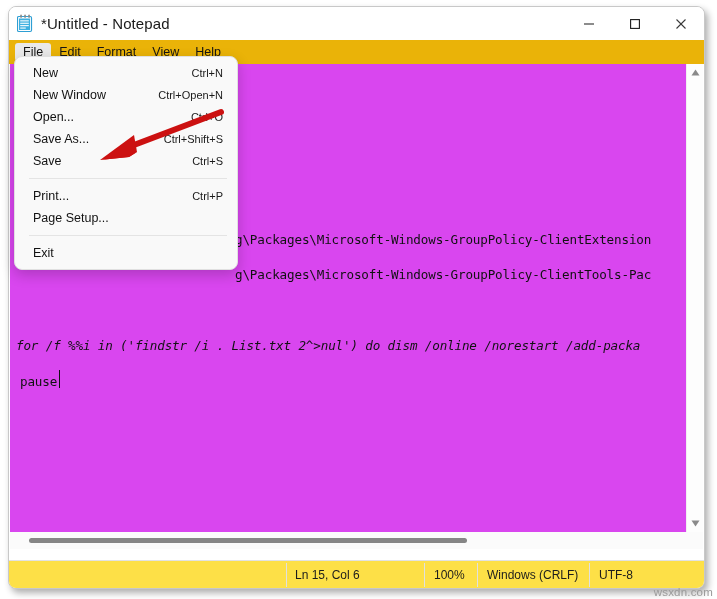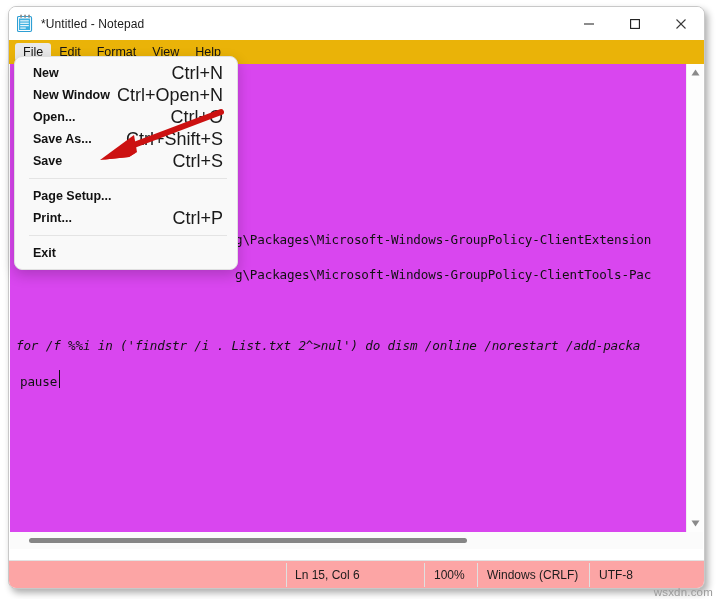--- a/index.html
+++ b/index.html
@@ -49,21 +49,21 @@
     align-items: center;
     padding-left: 8px;
     gap: 8px;
   }
   .np-icon {
     width: 16px; height: 19px;
     position: relative;
     display: block;
   }
   .title-text {
-    font-size: 12px;
+    font-size: 15px;
     color: #1a1a1a;
     white-space: nowrap;
     letter-spacing: 0.1px;
   }
   .win-controls {
     position: absolute;
     right: 0; top: 0;
     height: 33px;
     display: flex;
   }
@@ -180,21 +180,21 @@
     width: 17px; height: 17px;
     background: #fbfbfb;
   }
 
   
   .statusbar {
     position: absolute;
     left: 0; bottom: 0;
     width: 100%;
     height: 28px;
-    background: #fca5a5;
+    background: #fde047;
     border-top: 1px solid #e2e2e2;
     box-sizing: border-box;
   }
   .status-cell {
     position: absolute;
     top: 0;
     height: 27px;
     display: flex;
     align-items: center;
     font-size: 12px;
@@ -228,25 +228,24 @@
     height: 22px;
     display: flex;
     align-items: center;
     padding: 0 14px 0 18px;
     box-sizing: border-box;
   }
   .mi-label {
     font-size: 12.5px;
     color: #121212;
     white-space: nowrap;
-    font-weight: bold;
   }
   .mi-accel {
     margin-left: auto;
-    font-size: 18px;
+    font-size: 11px;
     color: #1a1a1a;
     white-space: nowrap;
   }
   .menu-sep {
     height: 1px;
     background: #e4e4e4;
     margin: 6px 10px 6px 14px;
   }
 
   
@@ -385,26 +384,26 @@
       <span class="mi-accel">Ctrl+Shift+S</span>
     </div>
     <div class="menu-item">
       <span class="mi-label">Save</span>
       <span class="mi-accel">Ctrl+S</span>
     </div>
 
     <div class="menu-sep"></div>
 
     <div class="menu-item">
+      <span class="mi-label">Print...</span>
+      <span class="mi-accel">Ctrl+P</span>
+    </div>
+    <div class="menu-item">
       <span class="mi-label">Page Setup...</span>
       <span class="mi-accel"></span>
-    </div>
-    <div class="menu-item">
-      <span class="mi-label">Print...</span>
-      <span class="mi-accel">Ctrl+P</span>
     </div>
 
     <div class="menu-sep"></div>
 
     <div class="menu-item">
       <span class="mi-label">Exit</span>
       <span class="mi-accel"></span>
     </div>
   </div>
 

